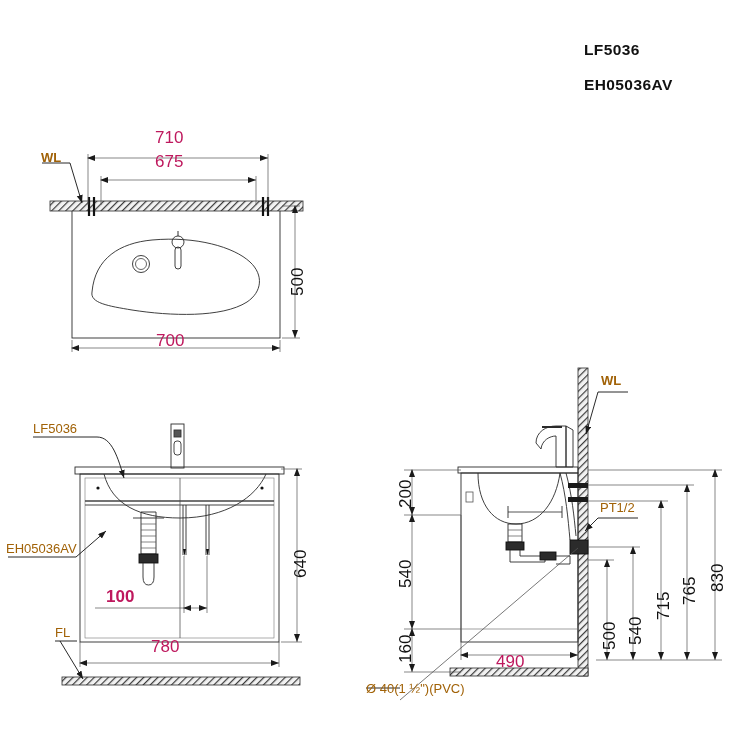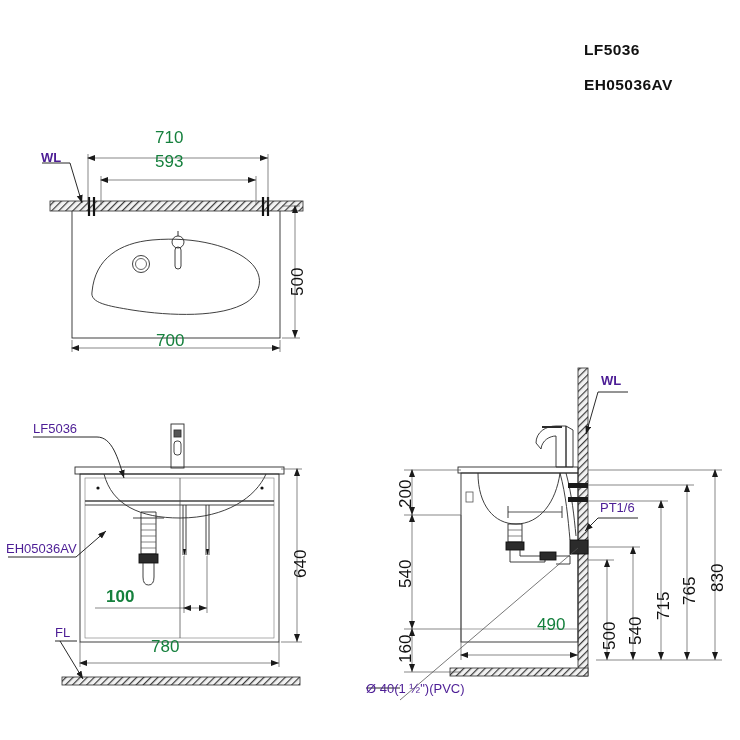--- a/index.html
+++ b/index.html
@@ -2,22 +2,22 @@
 <html><head>
 <meta charset="utf-8">
 <style>
   html,body{margin:0;padding:0;background:#ffffff;}
   body{width:740px;height:740px;position:relative;overflow:hidden;
        font-family:"Liberation Sans",sans-serif;color:#1a1a1a;}
   #sheet{position:absolute;inset:0;width:740px;height:740px;}
   .ttl{position:absolute;font-weight:bold;font-size:15.5px;letter-spacing:.4px;color:#111;}
   #t1{left:584px;top:41px;}
   #t2{left:584px;top:76px;}
-  .lbl{position:absolute;font-size:13px;color:#4c1d95;white-space:nowrap;}
-  .dim{position:absolute;font-size:17px;color:#15803d;white-space:nowrap;}
+  .lbl{position:absolute;font-size:13px;color:#a16207;white-space:nowrap;}
+  .dim{position:absolute;font-size:17px;color:#be185d;white-space:nowrap;}
   .dimv{position:absolute;font-size:17px;color:#111;white-space:nowrap;
         transform-origin:0 0;transform:rotate(-90deg);}
   .sm{font-size:13px;}
 </style>
 </head>
 <body>
 
 <svg id="sheet" viewBox="0 0 740 740">
   <defs>
     <pattern id="hatch" width="5" height="5" patternUnits="userSpaceOnUse" patternTransform="rotate(45)">
@@ -258,36 +258,36 @@
   </g>
 
   </g>
 </svg>
 
 <div class="ttl" id="t1">LF5036</div>
 <div class="ttl" id="t2">EH05036AV</div>
 
 <div class="lbl" style="left:41px;top:150px;font-weight:bold;">WL</div>
 <div class="dim" style="left:155px;top:128px;">710</div>
-<div class="dim" style="left:155px;top:152px;">593</div>
+<div class="dim" style="left:155px;top:152px;">675</div>
 <div class="dim" style="left:156px;top:331px;">700</div>
 <div class="dimv" style="left:288px;top:296px;">500</div>
 
 <div class="lbl" style="left:33px;top:421px;">LF5036</div>
 <div class="lbl" style="left:6px;top:541px;">EH05036AV</div>
 <div class="lbl" style="left:55px;top:625px;">FL</div>
 <div class="dim" style="left:151px;top:637px;">780</div>
 <div class="dimv" style="left:291px;top:578px;">640</div>
 <div class="dim" style="left:106px;top:587px;font-weight:bold;">100</div>
 
 <div class="lbl" style="left:601px;top:373px;font-weight:bold;">WL</div>
-<div class="lbl" style="left:600px;top:500px;">PT1/6</div>
+<div class="lbl" style="left:600px;top:500px;">PT1/2</div>
 <div class="lbl sm" style="left:366px;top:681px;">Ø 40(1 ½")(PVC)</div>
 
 <div class="dimv" style="left:396px;top:508px;">200</div>
 <div class="dimv" style="left:396px;top:588px;">540</div>
 <div class="dimv" style="left:396px;top:663px;">160</div>
-<div class="dim" style="left:496px;top:615px;margin-left:41px;">490</div>
+<div class="dim" style="left:496px;top:652px;">490</div>
 <div class="dimv" style="left:600px;top:650px;">500</div>
 <div class="dimv" style="left:626px;top:645px;">540</div>
 <div class="dimv" style="left:654px;top:620px;">715</div>
 <div class="dimv" style="left:680px;top:605px;">765</div>
 <div class="dimv" style="left:708px;top:592px;">830</div>
 
 </body></html>

